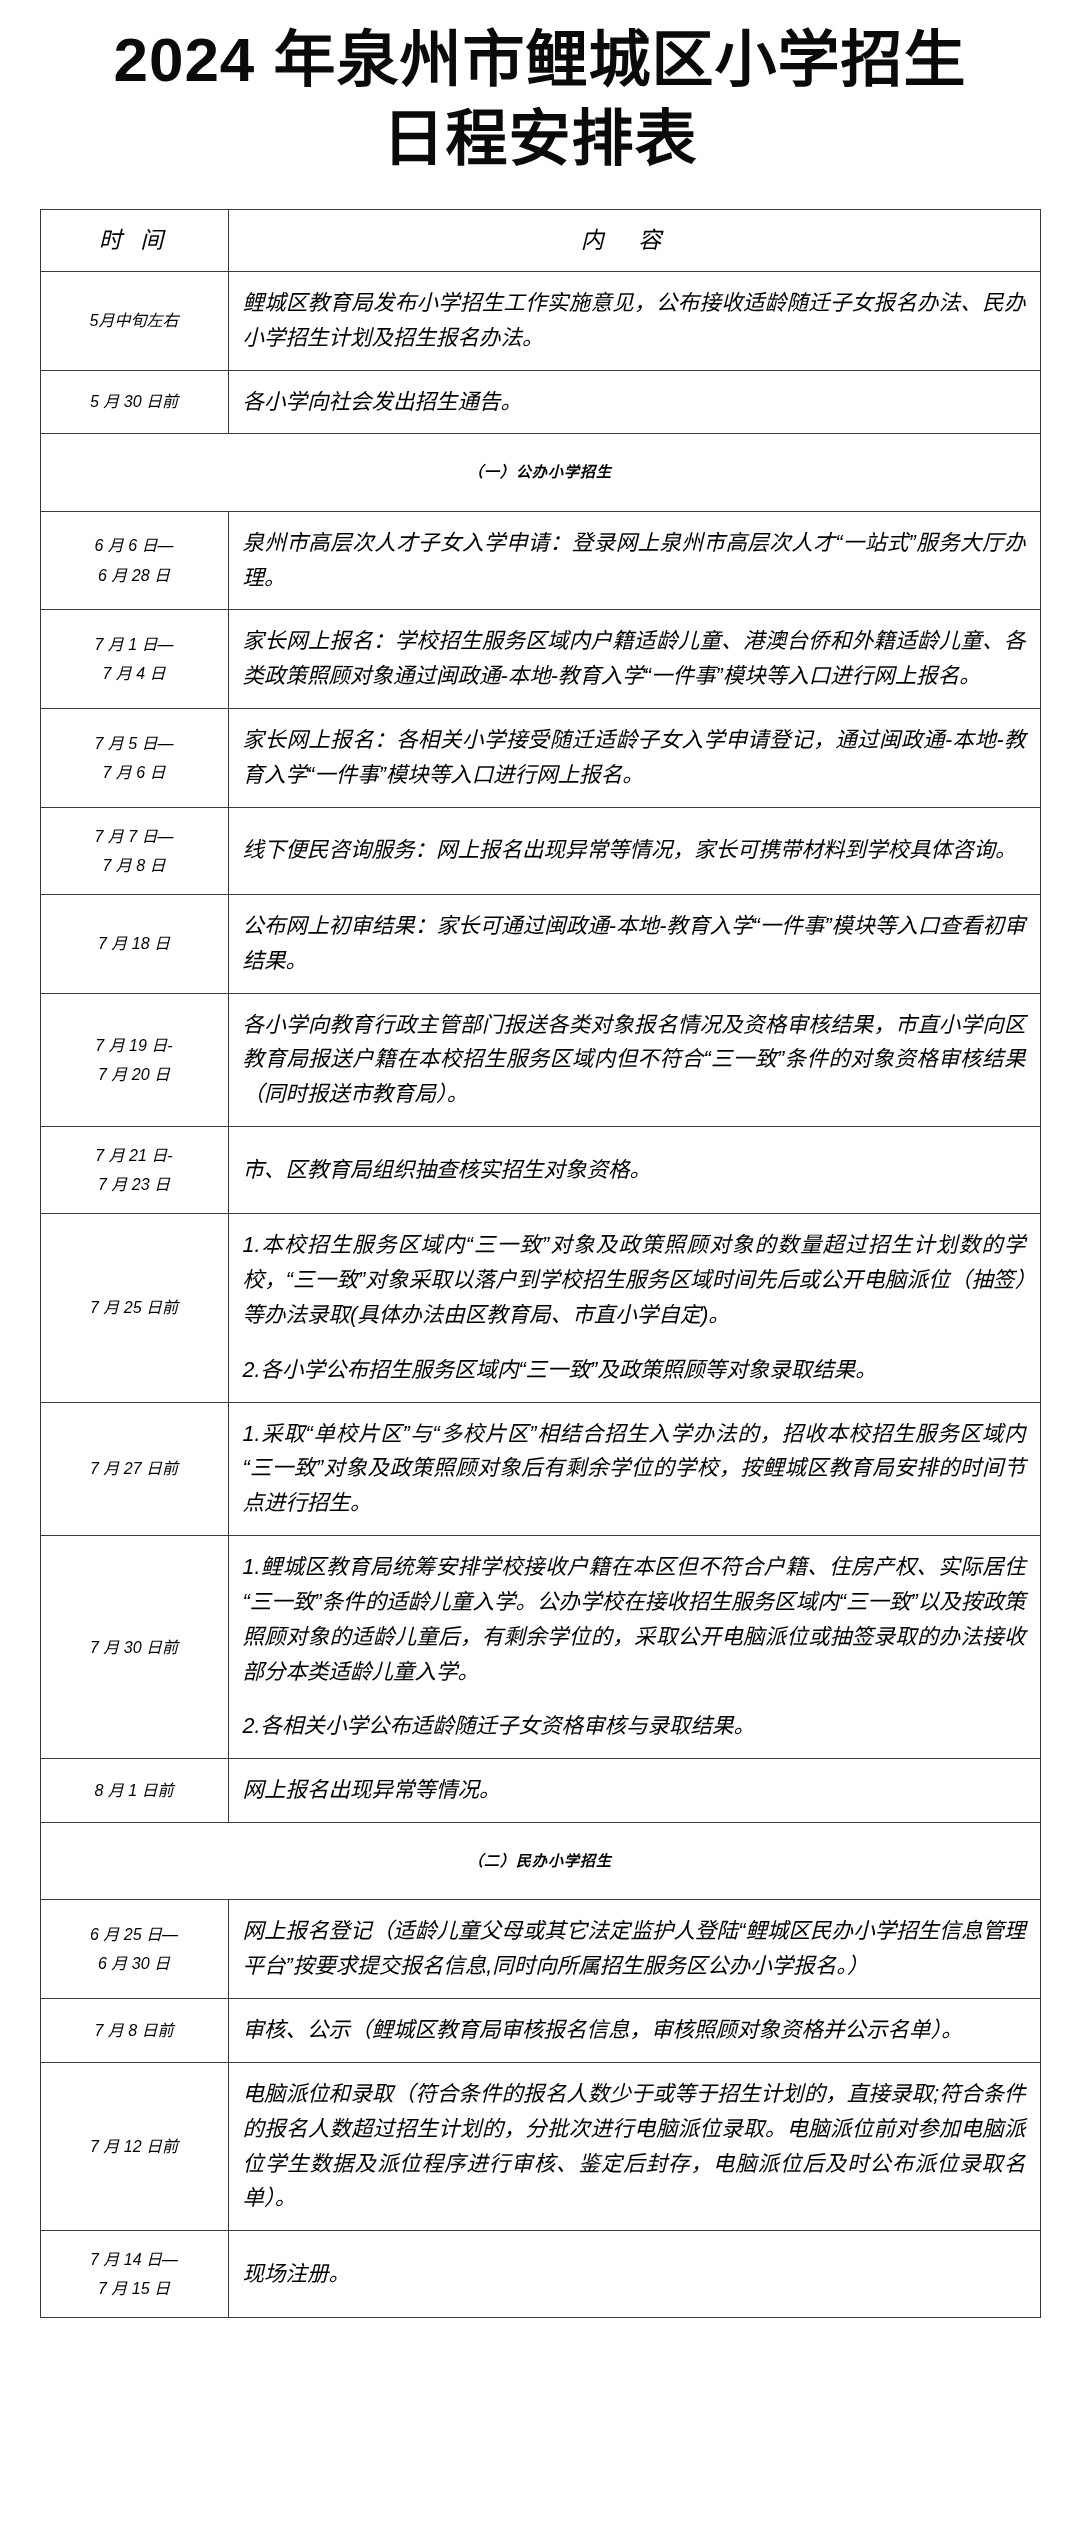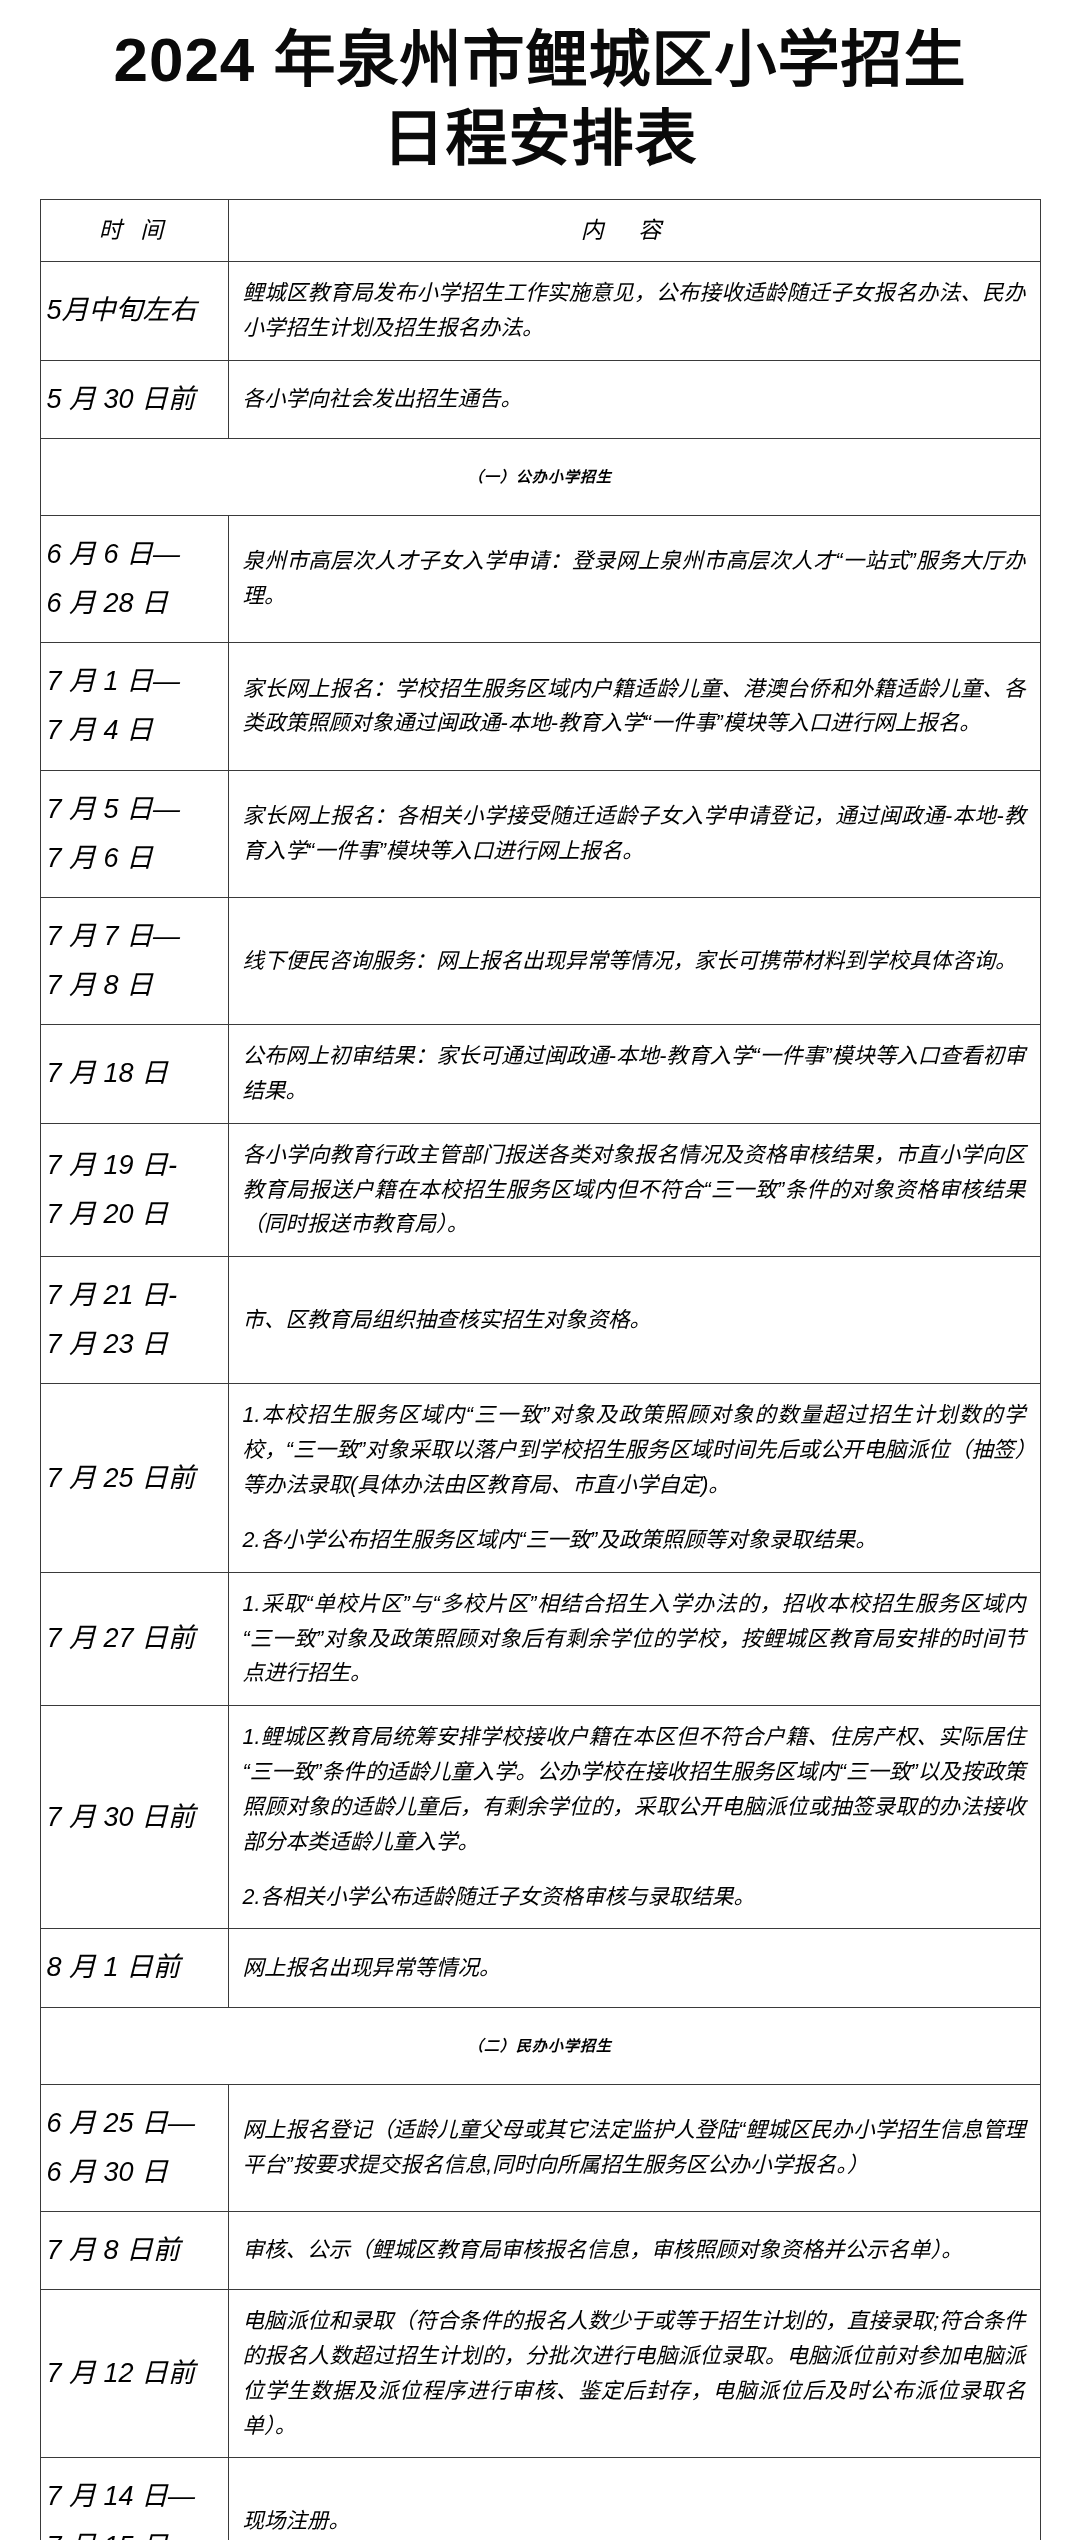--- a/index.html
+++ b/index.html
@@ -22,21 +22,21 @@
     background: #fff;
   }
 
   
   .doc-title {
     text-align: center;
     font-size: 62px;
     line-height: 1.28;
     font-weight: 700;
     letter-spacing: 1px;
-    margin: 20px 40px 20px 40px;
+    margin: 20px 40px 30px 40px;
     color: #0a0a0a;
   }
   .doc-title .tline { display: block; }
 
   
   .sched-table {
     width: 1000px;
     margin: 0 auto 40px auto;
     border-collapse: collapse;
     table-layout: fixed;
@@ -58,24 +58,25 @@
   thead th {
     font-weight: 400;
     font-size: 23px;
     padding: 13px 12px;
     letter-spacing: 6px;
   }
   th.hd-time { text-align: center; }
   th.hd-content { text-align: center; letter-spacing: 14px; padding-left: 0; }
 
   td.time-cell {
+    text-align: center;
     white-space: pre-line;
     line-height: 1.82;
     padding: 14px 6px;
-    font-size: 27px;
+    font-size: 16px;
   }
   td.content-cell {
     text-align: justify;
     text-justify: inter-ideograph;
     padding: 14px 14px 14px 14px;
   }
   td.content-cell p {
     margin: 0;
   }
   td.content-cell p + p {

